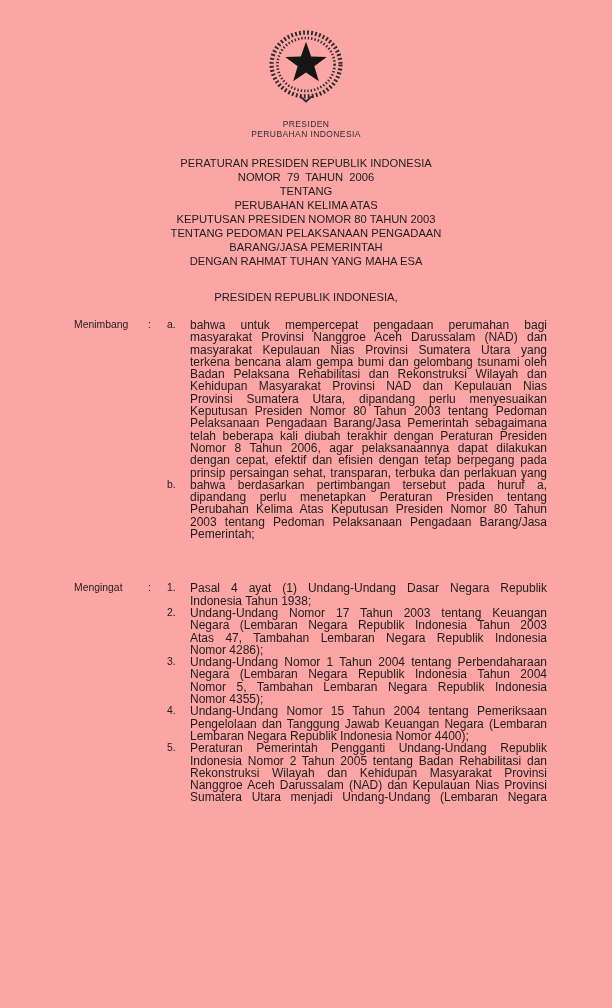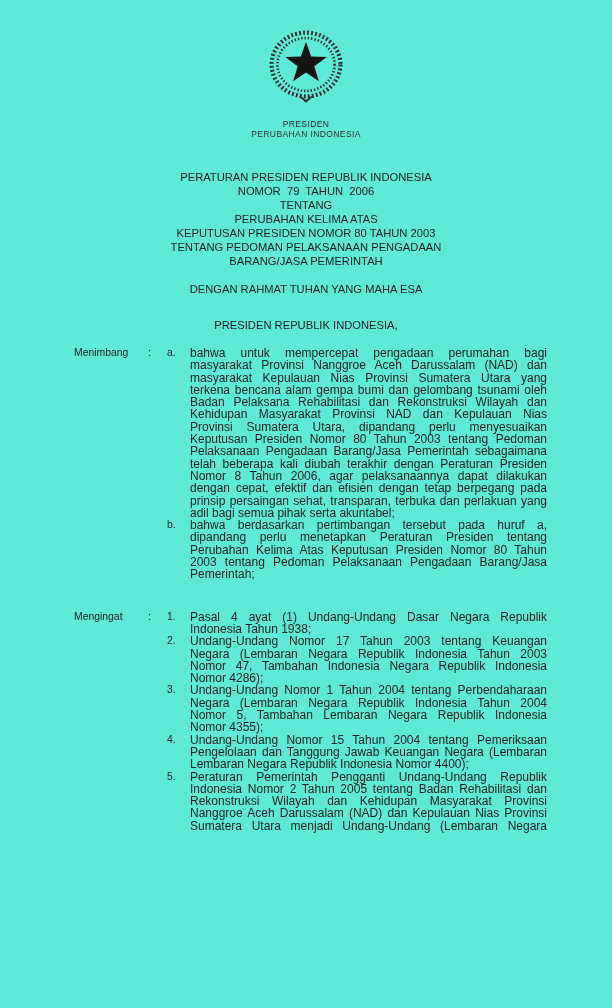--- a/index.html
+++ b/index.html
@@ -1,30 +1,30 @@
 <!DOCTYPE html>
 <html><head>
 <meta charset="utf-8">
 <style>
   html,body{margin:0;padding:0;background:#ffffff;}
   .page{
-    width:612px;height:1008px;background:#5eead4;overflow:hidden;position:relative;
+    width:612px;height:1008px;background:#fca5a5;overflow:hidden;position:relative;
     font-family:"Liberation Sans",sans-serif;color:#1e1e1e;
   }
   .header{padding-top:28px;text-align:center;}
   .emblem{line-height:0;}
   .hdr-line{font-size:8.5px;line-height:10px;letter-spacing:0.4px;color:#2e2e2e;}
   .hdr-line.first{margin-top:13px;}
-  .title-block{margin-top:31px;}
+  .title-block{margin-top:17px;}
   .title-line{font-size:11.2px;line-height:14px;text-align:center;white-space:pre-wrap;}
   .center-line{font-size:11.2px;line-height:14px;text-align:center;}
-  .invocation{margin-top:14px;}
+  .invocation{margin-top:0;}
   .authority{margin-top:22px;}
   .section{margin-top:15px;padding:0 65px 0 74px;}
-  .section.mengingat{margin-top:30px;}
+  .section.mengingat{margin-top:42px;}
   .row{display:grid;grid-template-columns:74px 19px 23px 1fr;align-items:start;}
   .cell{font-size:10.4px;line-height:12.3px;}
   .jl{font-size:12px;line-height:12.3px;text-align:justify;text-align-last:justify;}
   .jl.last{text-align-last:left;}
 </style>
 </head>
 <body>
 
 <div class="page">
 
@@ -68,21 +68,20 @@
         <div class="jl">terkena bencana alam gempa bumi dan gelombang tsunami oleh</div>
         <div class="jl">Badan Pelaksana Rehabilitasi dan Rekonstruksi Wilayah dan</div>
         <div class="jl">Kehidupan Masyarakat Provinsi NAD dan Kepulauan Nias</div>
         <div class="jl">Provinsi Sumatera Utara, dipandang perlu menyesuaikan</div>
         <div class="jl">Keputusan Presiden Nomor 80 Tahun 2003 tentang Pedoman</div>
         <div class="jl">Pelaksanaan Pengadaan Barang/Jasa Pemerintah sebagaimana</div>
         <div class="jl">telah beberapa kali diubah terakhir dengan Peraturan Presiden</div>
         <div class="jl">Nomor 8 Tahun 2006, agar pelaksanaannya dapat dilakukan</div>
         <div class="jl">dengan cepat, efektif dan efisien dengan tetap berpegang pada</div>
         <div class="jl">prinsip persaingan sehat, transparan, terbuka dan perlakuan yang</div>
-        <div class="jl last">adil bagi semua pihak serta akuntabel;</div>
       </div>
     </div>
     <div class="row">
       <div class="cell"></div>
       <div class="cell"></div>
       <div class="cell">b.</div>
       <div class="cell">
         <div class="jl">bahwa berdasarkan pertimbangan tersebut pada huruf a,</div>
         <div class="jl">dipandang perlu menetapkan Peraturan Presiden tentang</div>
         <div class="jl">Perubahan Kelima Atas Keputusan Presiden Nomor 80 Tahun</div>
@@ -102,21 +101,21 @@
         <div class="jl last">Indonesia Tahun 1938;</div>
       </div>
     </div>
     <div class="row">
       <div class="cell"></div>
       <div class="cell"></div>
       <div class="cell">2.</div>
       <div class="cell">
         <div class="jl">Undang-Undang Nomor 17 Tahun 2003 tentang Keuangan</div>
         <div class="jl">Negara (Lembaran Negara Republik Indonesia Tahun 2003</div>
-        <div class="jl">Nomor 47, Tambahan Indonesia Negara Republik Indonesia</div>
+        <div class="jl">Atas 47, Tambahan Lembaran Negara Republik Indonesia</div>
         <div class="jl last">Nomor 4286);</div>
       </div>
     </div>
     <div class="row">
       <div class="cell"></div>
       <div class="cell"></div>
       <div class="cell">3.</div>
       <div class="cell">
         <div class="jl">Undang-Undang Nomor 1 Tahun 2004 tentang Perbendaharaan</div>
         <div class="jl">Negara (Lembaran Negara Republik Indonesia Tahun 2004</div>

